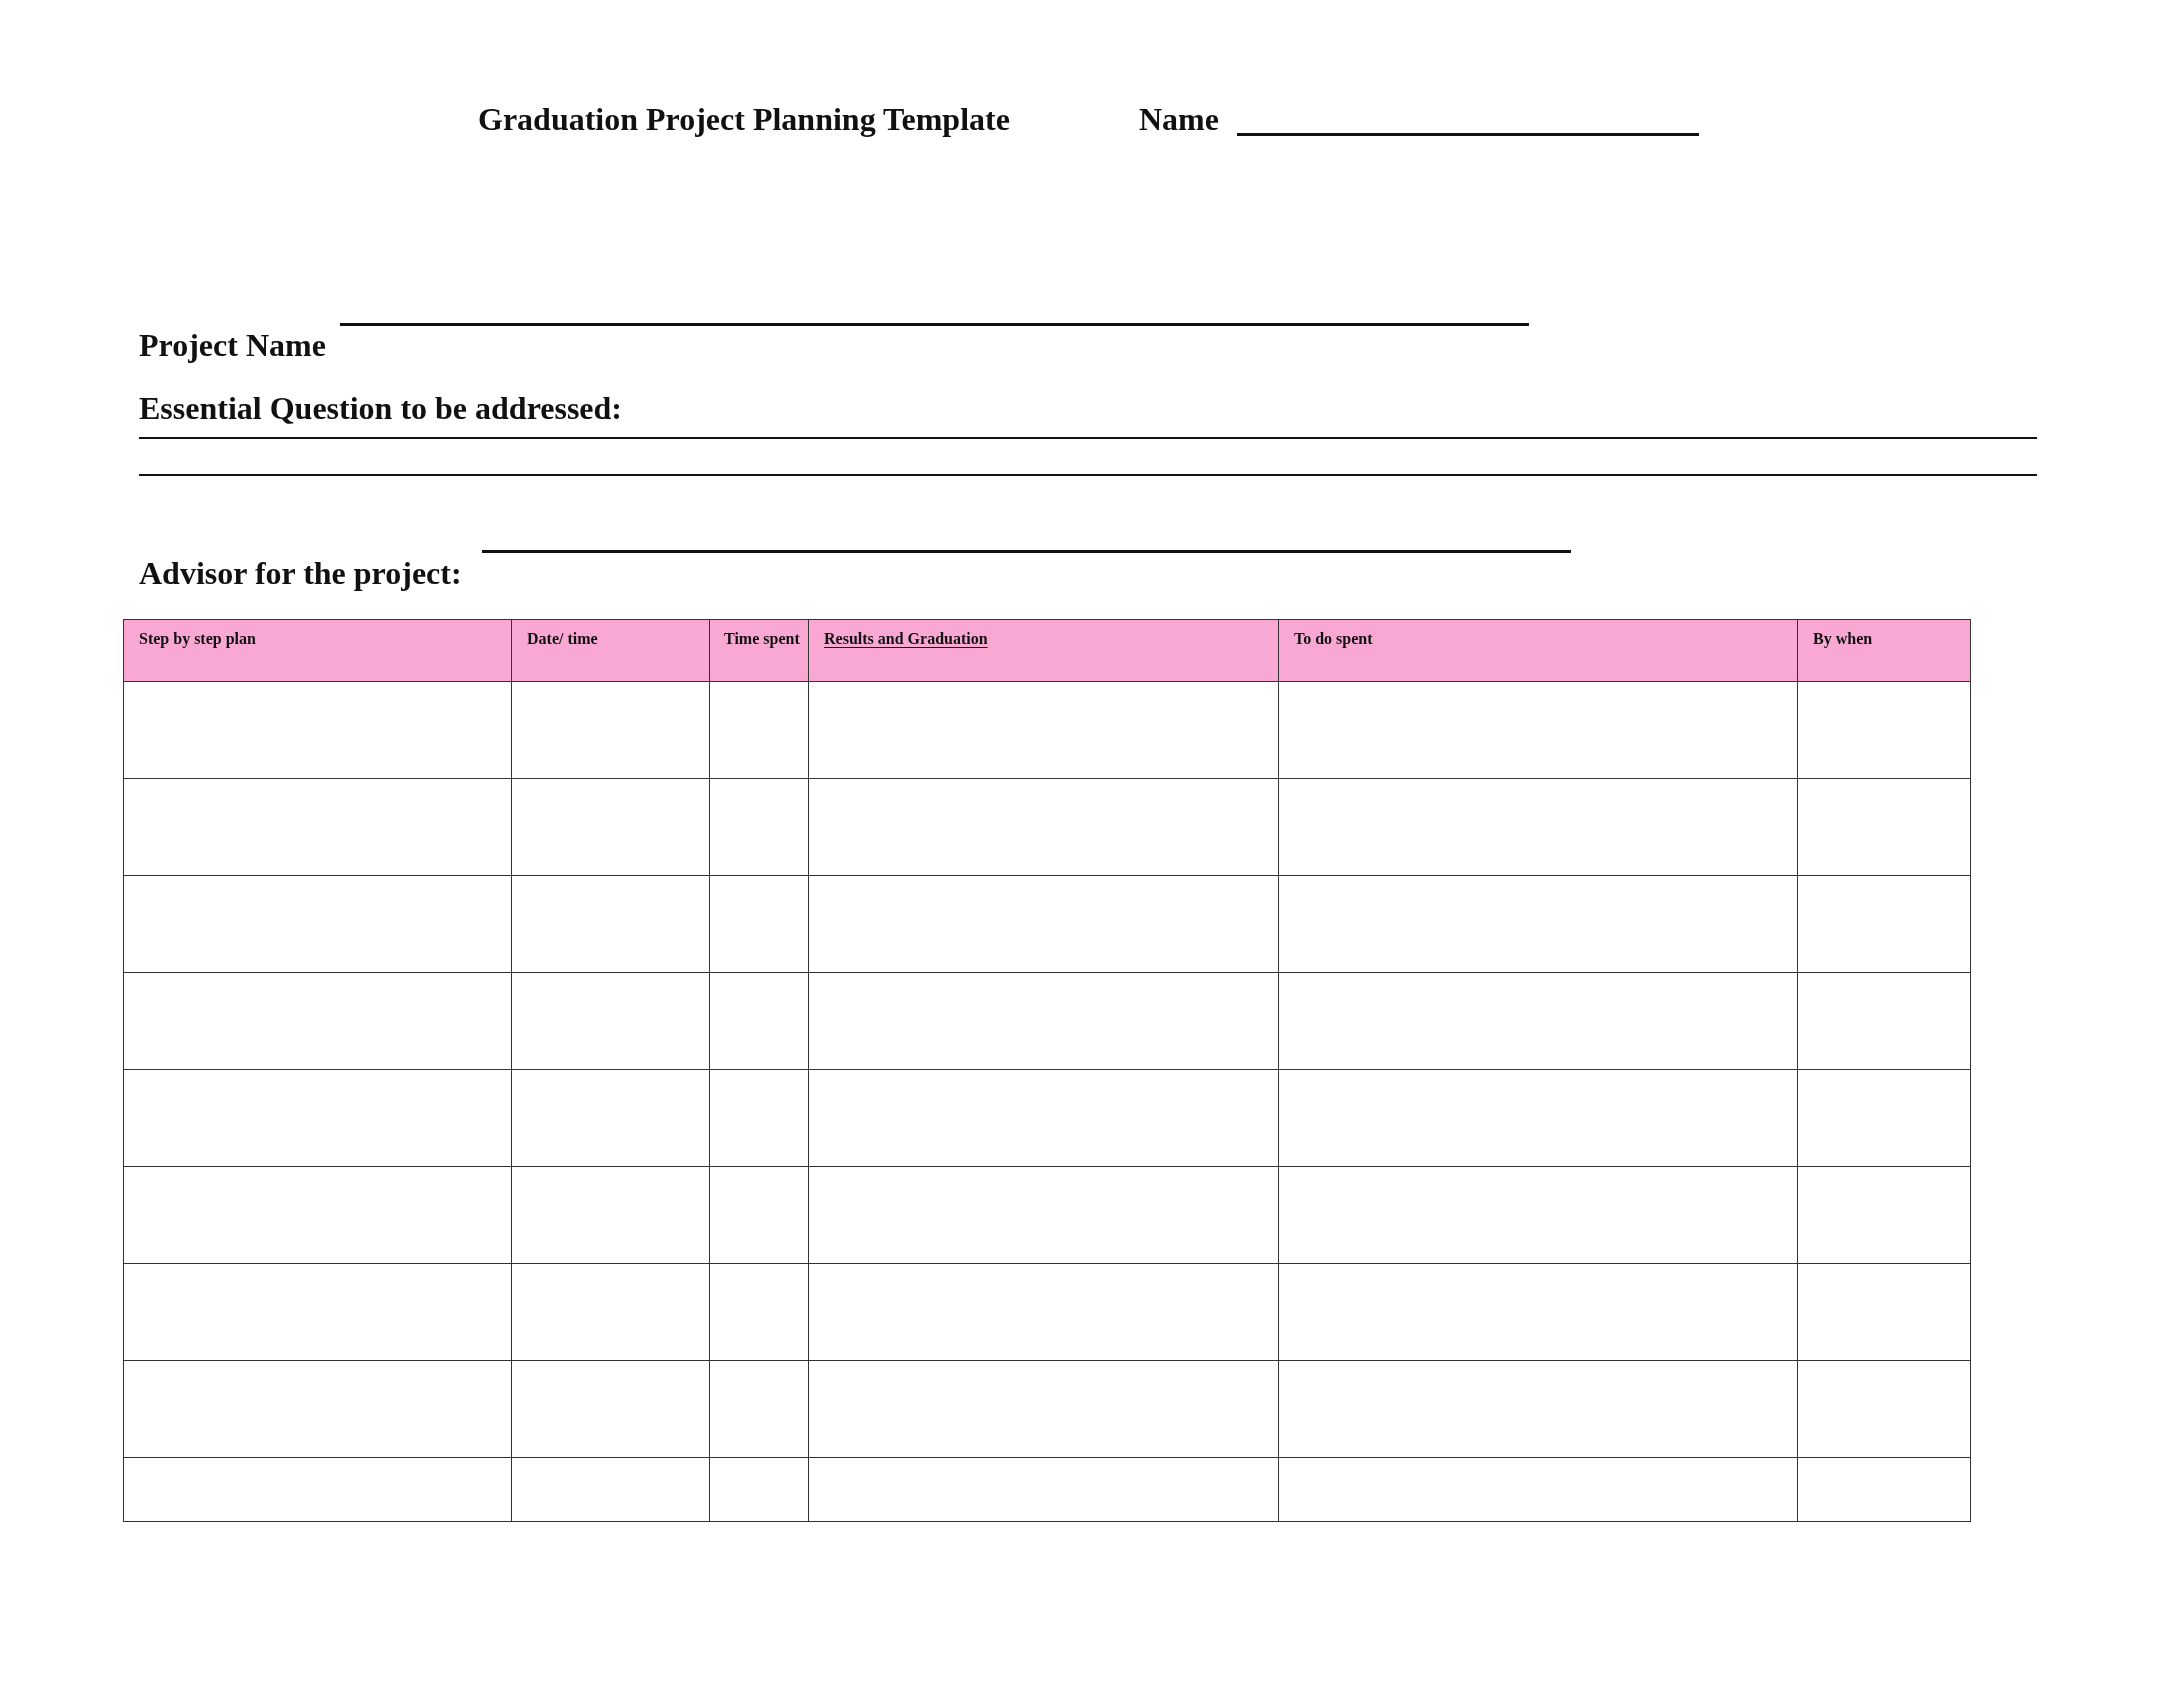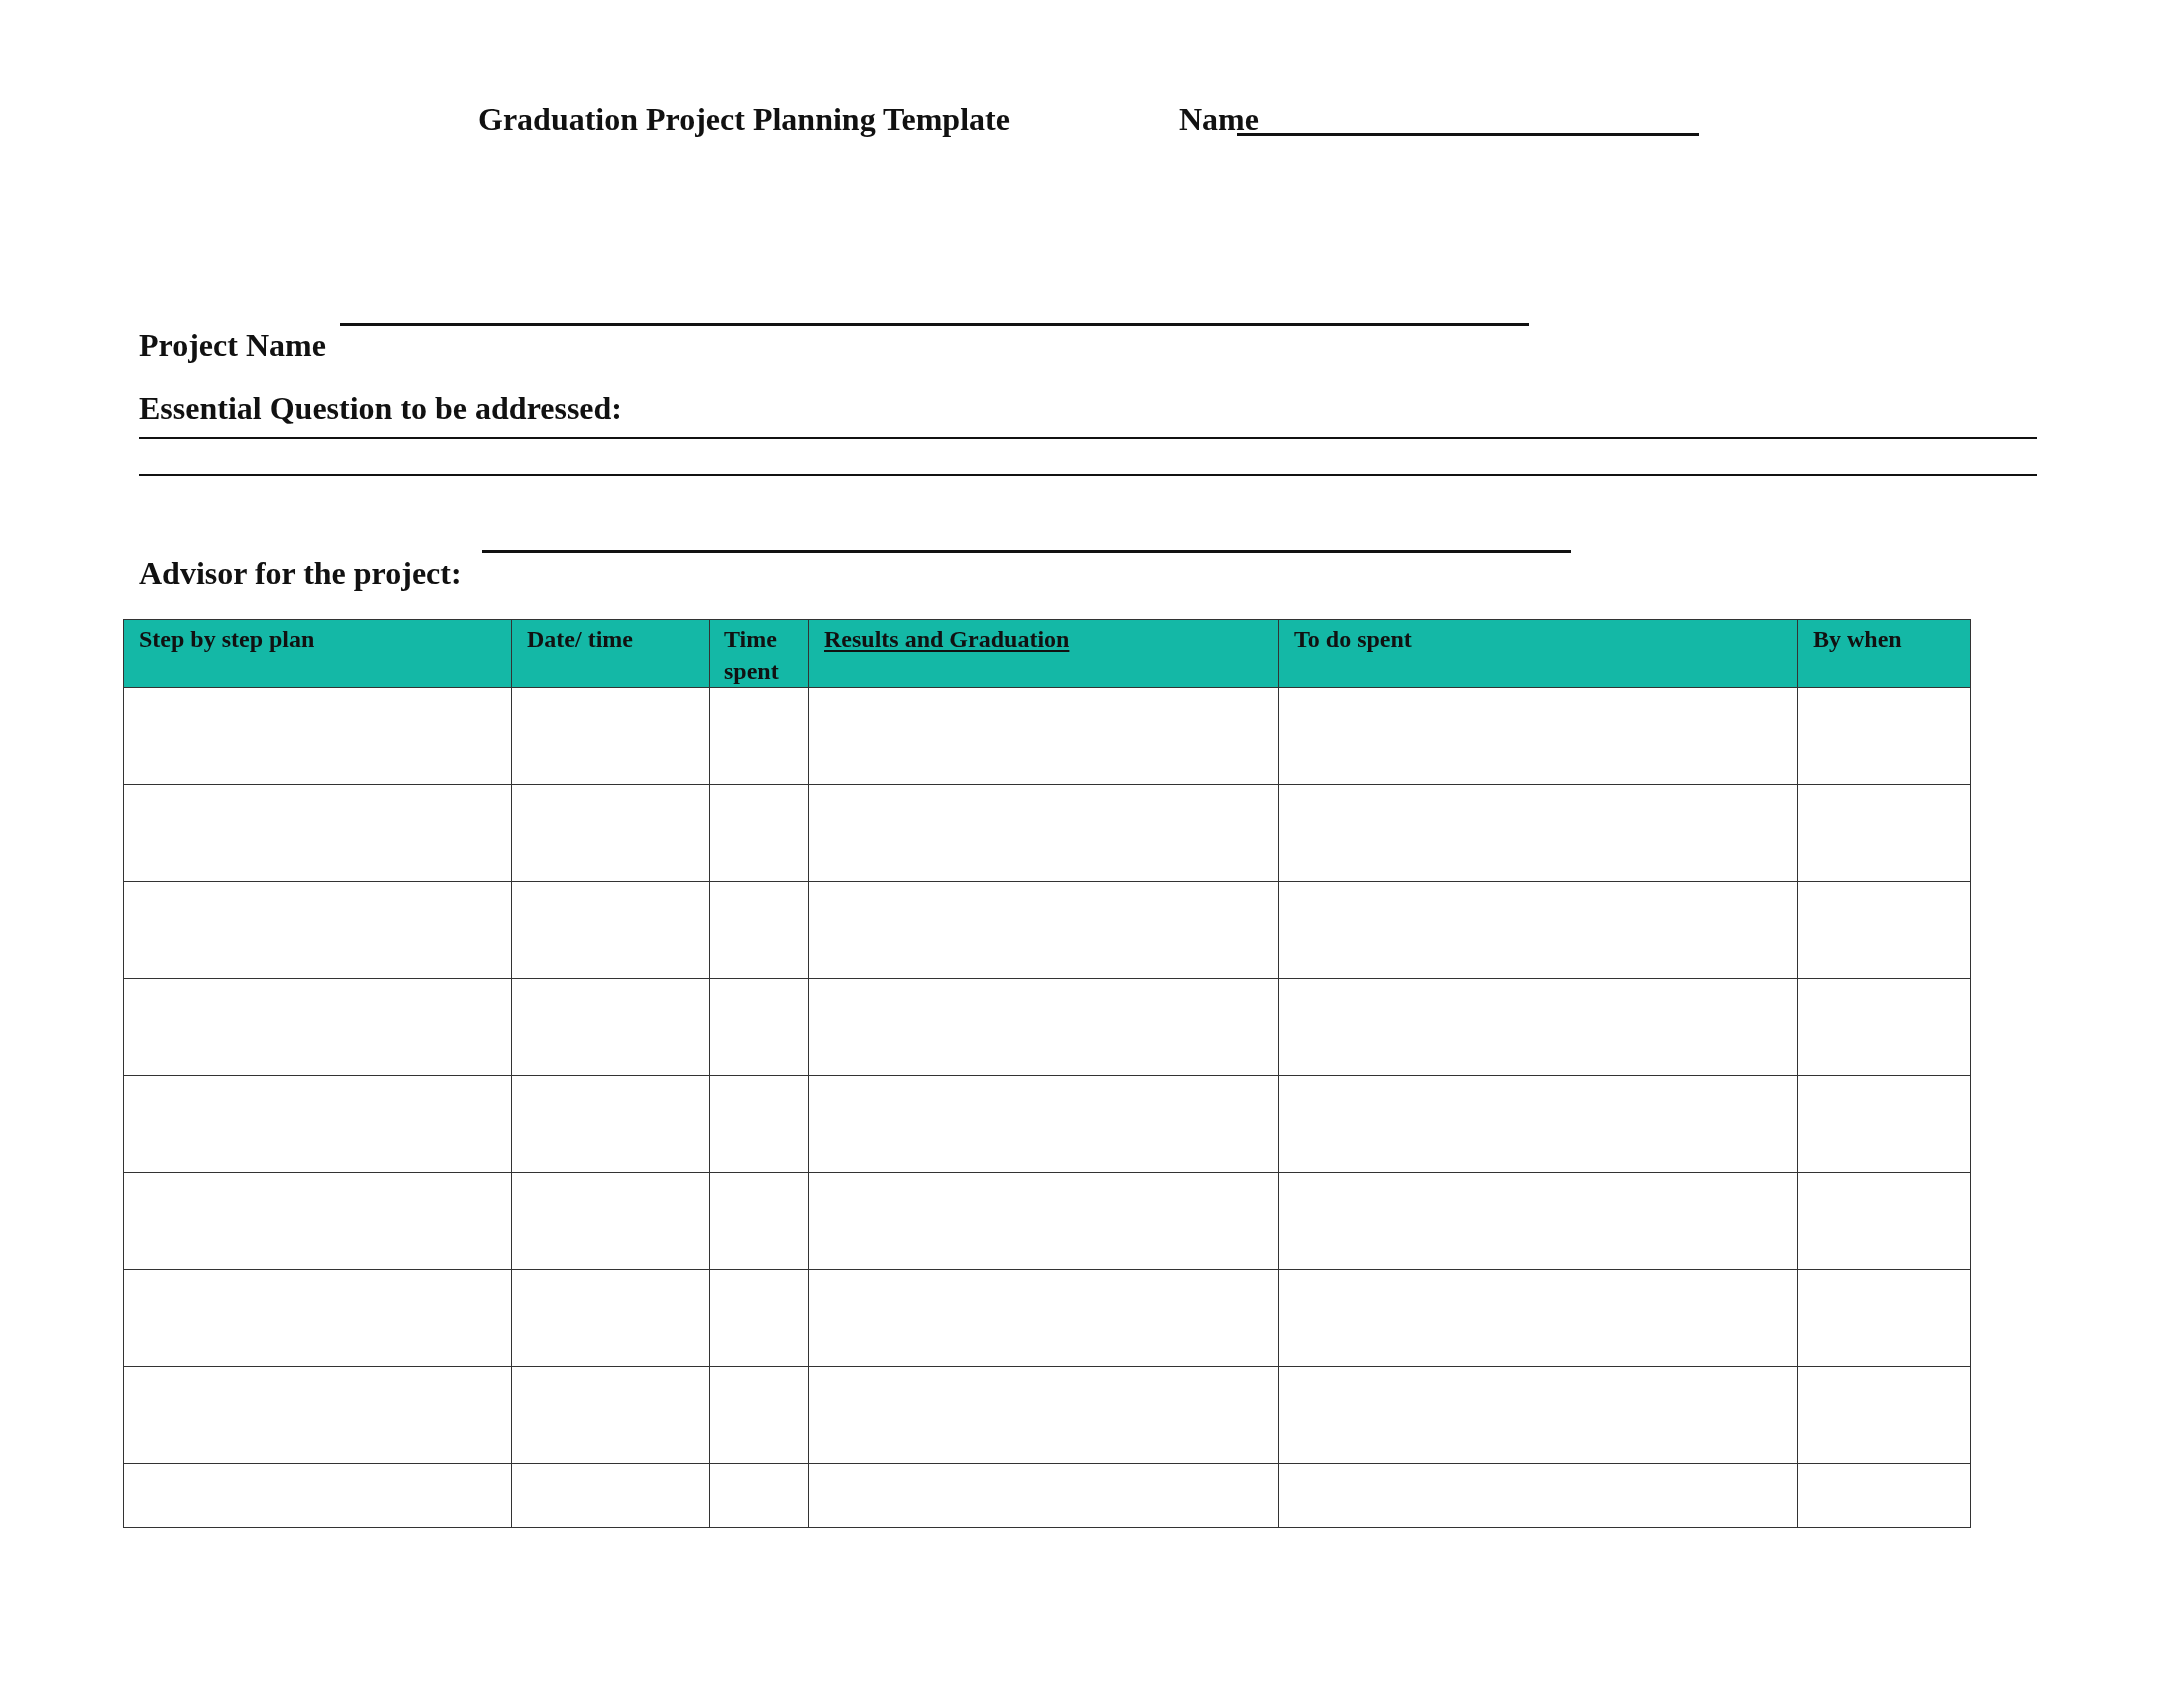--- a/index.html
+++ b/index.html
@@ -21,34 +21,34 @@
   .blank-line.thin { border-top-width: 2.5px; }
   table.plan {
     position: absolute; left: 123px; top: 619px;
     border-collapse: collapse; table-layout: fixed;
     width: 1847px;
   }
   table.plan th, table.plan td {
     border: 1.6px solid #333333; padding: 0; vertical-align: top;
   }
   table.plan th {
-    background: #14b8a6; height: 62px;
-    font-weight: bold; font-size: 24px; line-height: 32px; text-align: left;
+    background: #f9a8d4; height: 62px;
+    font-weight: bold; font-size: 16px; line-height: 32px; text-align: left;
     padding: 3px 14px 0 15px; box-sizing: border-box;
   }
   table.plan th.underline span { text-decoration: underline; text-underline-offset: 3px; }
   table.plan tr.row td { height: 96px; }
   table.plan tr.row.last td { height: 63px; }
   table.plan td .cell { width: 100%; height: 100%; }
 </style>
 </head>
 <body>
 
 <div class="abs title-text" style="left:478px; top:103px;">Graduation Project Planning Template</div>
-<div class="abs title-text" style="left:1179px; top:103px;">Name</div>
+<div class="abs title-text" style="left:1139px; top:103px;">Name</div>
 <div class="blank-line" style="left:1237px; top:133px; width:462px;"></div>
 
 <div class="abs label-text" style="left:139px; top:293px;">Project Name</div>
 <div class="blank-line" style="left:340px; top:323px; width:1189px;"></div>
 
 <div class="abs label-text" style="left:139px; top:356px;">Essential Question to be addressed:</div>
 <div class="blank-line thin" style="left:139px; top:437px; width:1898px;"></div>
 <div class="blank-line thin" style="left:139px; top:474px; width:1898px;"></div>
 
 <div class="abs label-text" style="left:139px; top:521px;">Advisor for the project:</div>

